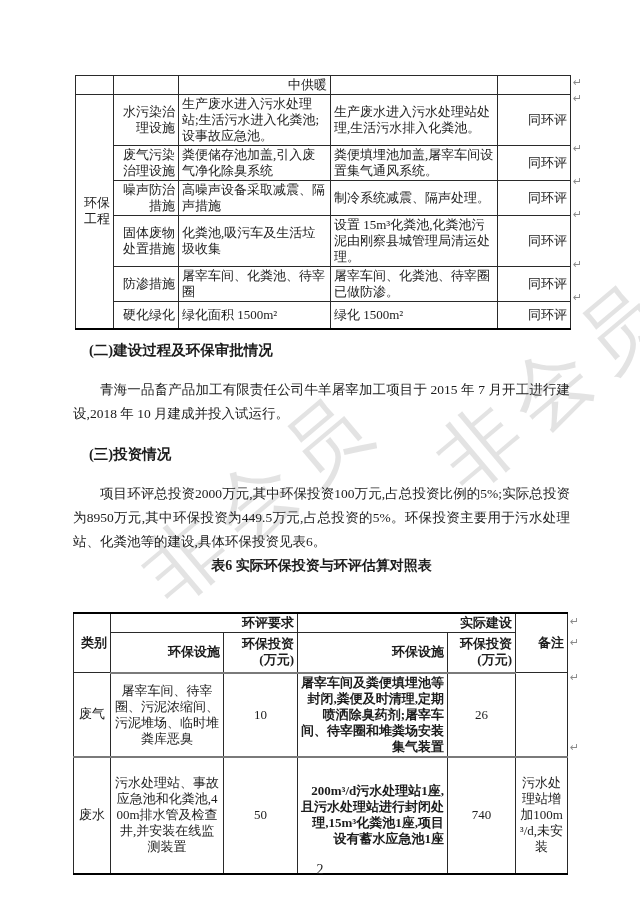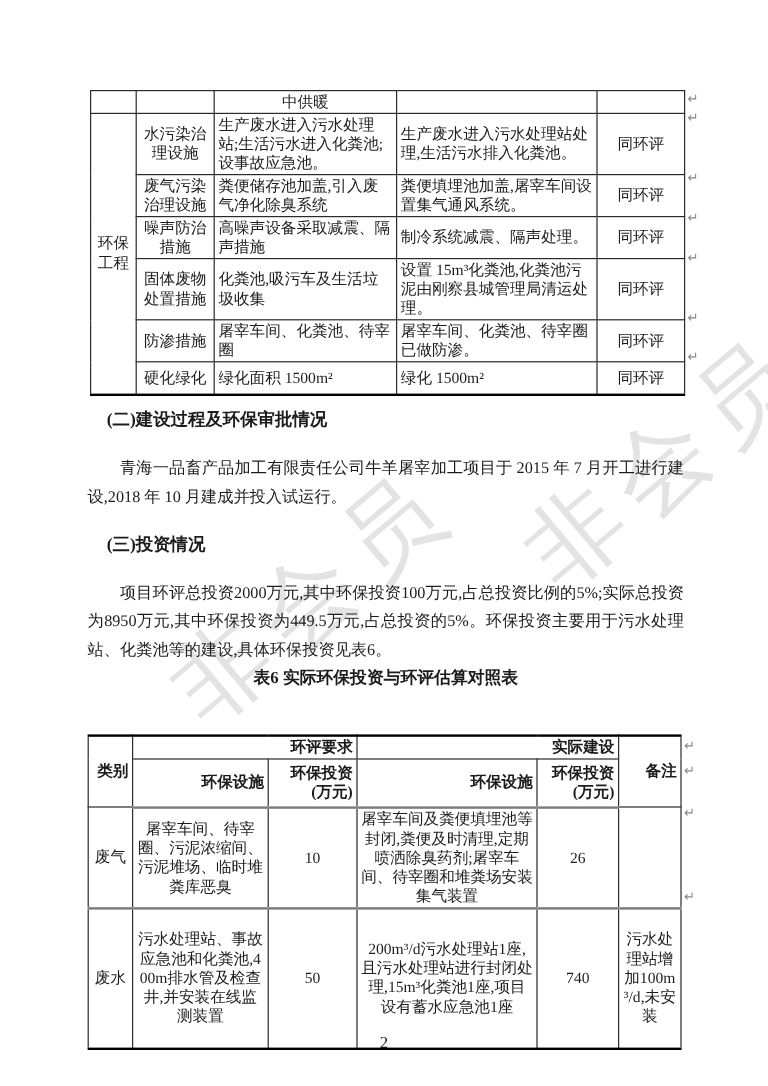--- a/index.html
+++ b/index.html
@@ -13,26 +13,26 @@
     color:rgba(60,60,60,0.14);transform:rotate(-40deg);transform-origin:0 0;
     font-family:"Liberation Sans","DejaVu Sans",sans-serif;user-select:none;
   }
   .wm1{left:120px;top:545px;}
   .wm2{left:415px;top:432px;}
   
   table{border-collapse:collapse;table-layout:fixed;position:absolute;z-index:1;background:transparent;}
   td,th{border:1px solid #2a2a2a;padding:1px 3px;font-size:13px;line-height:16px;
         vertical-align:middle;overflow:hidden;font-weight:normal;word-break:break-all;}
   .t1{left:75px;top:75px;width:495px;border-bottom:2.5px solid #000;}
-  .t1 .c-center{text-align:center;margin-left:34px;}
+  .t1 .c-center{text-align:right;margin-left:34px;}
   .t1 .c-left{text-align:left;}
   .t2{left:73px;top:612px;width:494px;border-top:2px solid #000;border-bottom:2.5px solid #000;}
   .t2 th{font-weight:bold;text-align:right;white-space:pre-line;}
   .t2 .c-center{text-align:center;}
-  .t2 .c-left{text-align:center;}
+  .t2 .c-left{text-align:right;font-weight:bold;}
   tr.sep-heavy > td, tr.sep-heavy > th{border-bottom:2px solid #7a7a7a;}
   
   .textblock{position:absolute;z-index:1;left:73px;top:322px;width:497px;font-size:13.5px;line-height:24px;}
   .textblock h3{margin:16px;font-size:14.5px;line-height:24px;font-weight:bold;}
   .textblock p{margin:0;text-indent:2em;text-align:justify;}
   .caption{font-weight:bold;text-align:center;font-size:14px;line-height:24px;}
   .pilcrow{position:absolute;z-index:1;font-size:11px;line-height:11px;color:#8a8a8a;
            font-family:"DejaVu Sans",sans-serif;}
   .page-number{position:absolute;z-index:1;left:0;top:862px;width:640px;text-align:center;font-size:14px;}
 </style>

